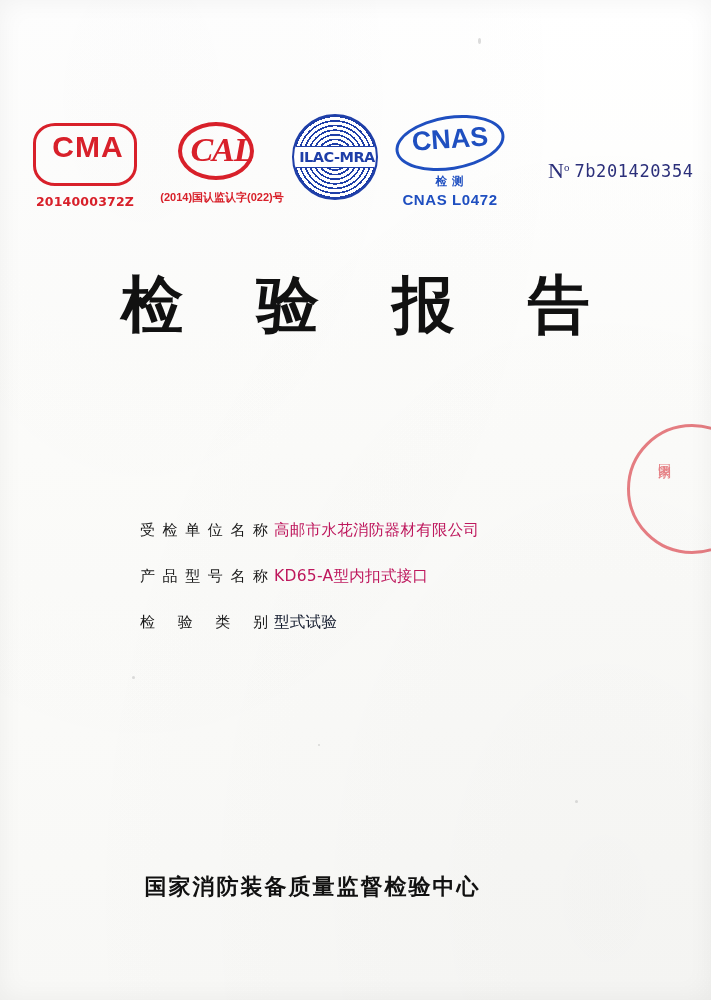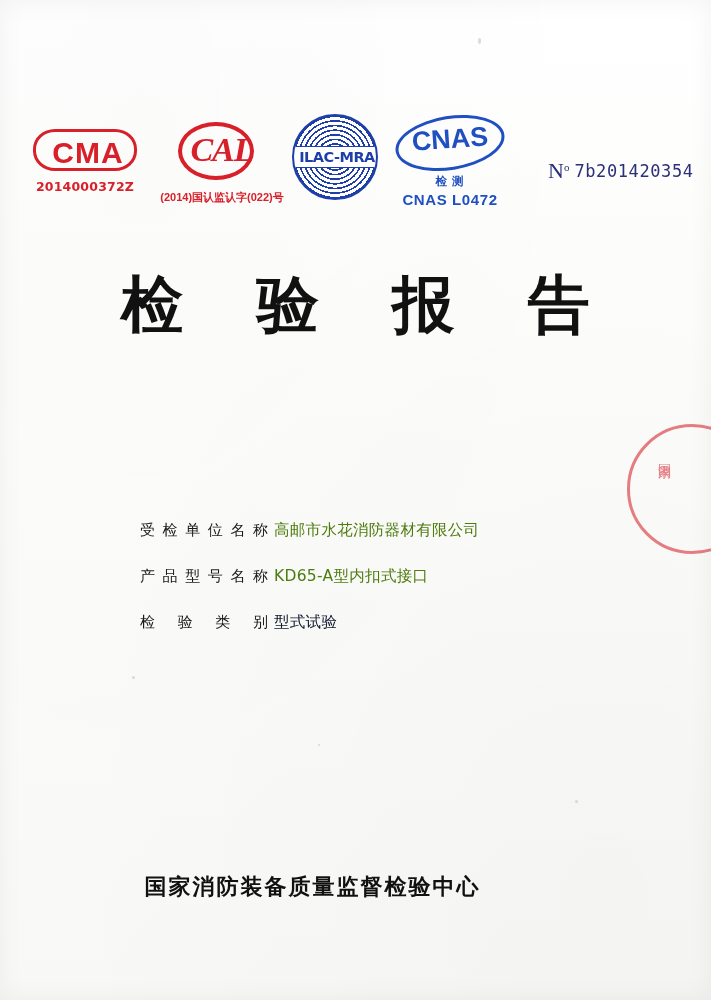--- a/index.html
+++ b/index.html
@@ -50,22 +50,22 @@
   .cma {
     position: absolute;
     left: 26px;
     top: 22px;
     width: 118px;
     text-align: center;
   }
   .cma-box {
     position: relative;
     width: 104px;
-    height: 42px;
-    margin: 7px auto;
+    height: 63px;
+    margin: 1px auto;
     border: 3px solid #d8202a;
     border-radius: 22px / 20px;
     box-sizing: border-box;
   }
   .cma-text {
     position: absolute;
     left: 0;
     top: 4px;
     width: 104px;
     text-align: center;
@@ -298,21 +298,21 @@
     font-size: 15px;
     color: #1a1a1a;
     display: flex;
     justify-content: space-between;
     letter-spacing: 0px;
   }
   .field-label.justify span { display: inline-block; }
   .field-value {
     font-family: "DejaVu Sans", sans-serif;
     font-size: 15.5px;
-    color: #4d7c0f;
+    color: #be185d;
     margin-left: 6px;
     letter-spacing: 0.3px;
   }
   .field-value.light {
     color: #0f172a;
   }
 
   
   .footer-org {
     position: absolute;

